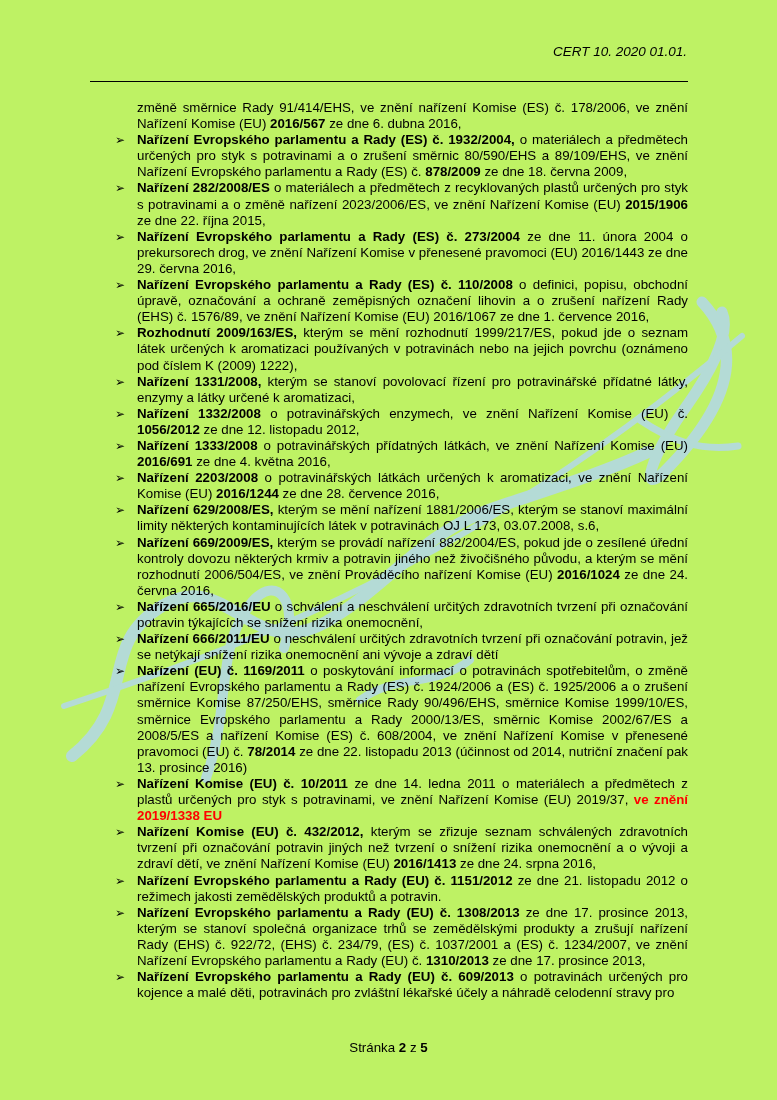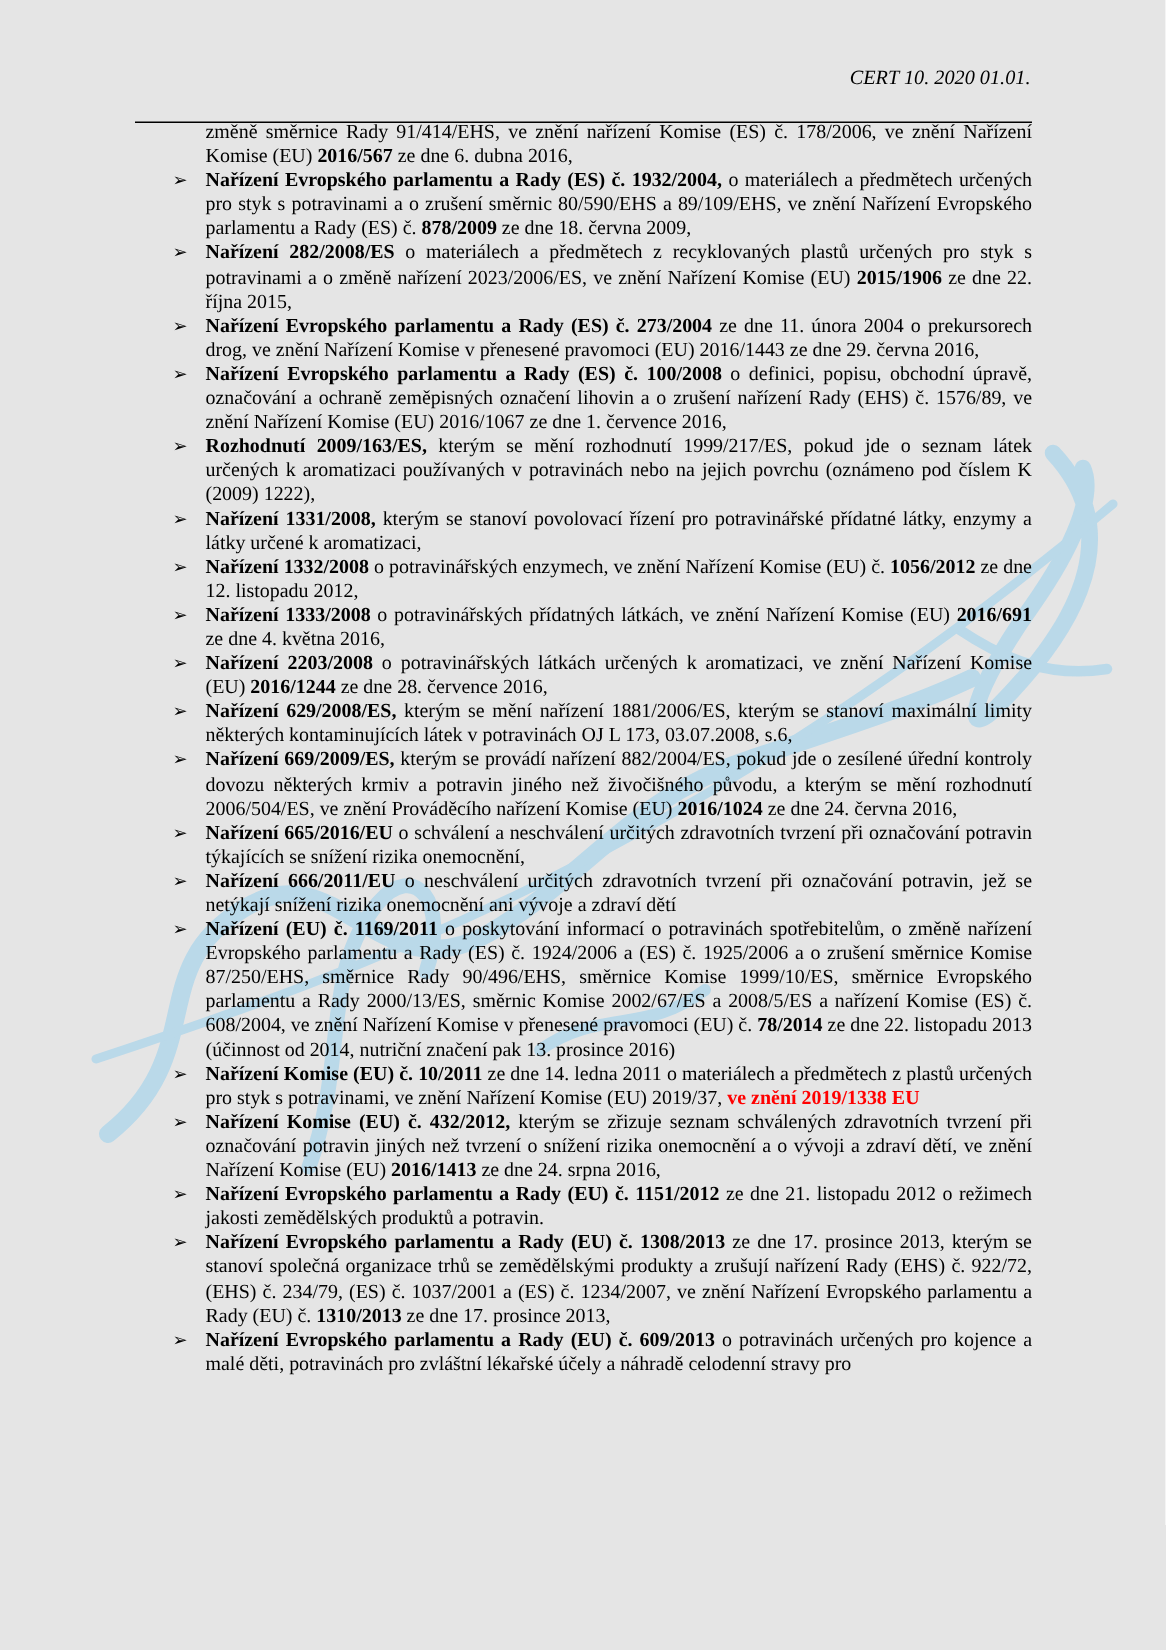--- a/index.html
+++ b/index.html
@@ -1,21 +1,21 @@
 <!DOCTYPE html>
 <html><head>
 <meta charset="utf-8">
 <style>
   html, body { margin: 0; padding: 0; background: #ffffff; }
   .page {
     position: relative;
     width: 777px;
     height: 1100px;
-    background: #e5e5e5;
-    font-family: Liberation Serif, serif;
+    background: #bef264;
+    font-family: Liberation Sans, sans-serif;
     font-size: 13.3px;
     line-height: 16.1px;
     color: #000000;
     overflow: hidden;
   }
   .watermark {
     position: absolute;
     left: 0; top: 0;
     width: 777px; height: 1100px;
     z-index: 0;
@@ -34,21 +34,21 @@
     top: 81px;
     left: 90px;
     width: 598px;
     border: none;
     border-top: 1px solid #000;
     margin: 0;
     z-index: 1;
   }
   .content {
     position: absolute;
-    top: 80px;
+    top: 100px;
     left: 90px;
     width: 598px;
     z-index: 1;
     text-align: justify;
   }
   .intro {
     margin: 0 0 0 47px;
   }
   .item {
     position: relative;
@@ -92,33 +92,36 @@
   </div>
 
   <hr class="rule">
 
   <div class="content">
     <p class="intro"><span>změně směrnice Rady 91/414/EHS, ve znění nařízení Komise (ES) č. 178/2006, ve znění Nařízení Komise (EU) </span><span class="bold">2016/567</span><span> ze dne 6. dubna 2016,</span></p>
     <div>
         <div class="item"><span class="bullet">➢</span><span><span class="bold">Nařízení Evropského parlamentu a Rady (ES) č. 1932/2004,</span><span> o materiálech a předmětech určených pro styk s potravinami a o zrušení směrnic 80/590/EHS a 89/109/EHS, ve znění Nařízení Evropského parlamentu a Rady (ES) č. </span><span class="bold">878/2009</span><span> ze dne 18. června 2009,</span></span></div>
         <div class="item"><span class="bullet">➢</span><span><span class="bold">Nařízení 282/2008/ES</span><span> o materiálech a předmětech z recyklovaných plastů určených pro styk s potravinami a o změně nařízení 2023/2006/ES, ve znění Nařízení Komise (EU) </span><span class="bold">2015/1906</span><span> ze dne 22. října 2015,</span></span></div>
         <div class="item"><span class="bullet">➢</span><span><span class="bold">Nařízení Evropského parlamentu a Rady (ES) č. 273/2004</span><span> ze dne 11. února 2004 o prekursorech drog, ve znění Nařízení Komise v přenesené pravomoci (EU) 2016/1443 ze dne 29. června 2016,</span></span></div>
-        <div class="item"><span class="bullet">➢</span><span><span class="bold">Nařízení Evropského parlamentu a Rady (ES) č. 100/2008</span><span> o definici, popisu, obchodní úpravě, označování a ochraně zeměpisných označení lihovin a o zrušení nařízení Rady (EHS) č. 1576/89, ve znění Nařízení Komise (EU) 2016/1067 ze dne 1. července 2016,</span></span></div>
+        <div class="item"><span class="bullet">➢</span><span><span class="bold">Nařízení Evropského parlamentu a Rady (ES) č. 110/2008</span><span> o definici, popisu, obchodní úpravě, označování a ochraně zeměpisných označení lihovin a o zrušení nařízení Rady (EHS) č. 1576/89, ve znění Nařízení Komise (EU) 2016/1067 ze dne 1. července 2016,</span></span></div>
         <div class="item"><span class="bullet">➢</span><span><span class="bold">Rozhodnutí 2009/163/ES,</span><span> kterým se mění rozhodnutí 1999/217/ES, pokud jde o seznam látek určených k aromatizaci používaných v potravinách nebo na jejich povrchu (oznámeno pod číslem K (2009) 1222),</span></span></div>
         <div class="item"><span class="bullet">➢</span><span><span class="bold">Nařízení 1331/2008,</span><span> kterým se stanoví povolovací řízení pro potravinářské přídatné látky, enzymy a látky určené k aromatizaci,</span></span></div>
         <div class="item"><span class="bullet">➢</span><span><span class="bold">Nařízení 1332/2008</span><span> o potravinářských enzymech, ve znění Nařízení Komise (EU) č. </span><span class="bold">1056/2012</span><span> ze dne 12. listopadu 2012,</span></span></div>
         <div class="item"><span class="bullet">➢</span><span><span class="bold">Nařízení 1333/2008</span><span> o potravinářských přídatných látkách, ve znění Nařízení Komise (EU) </span><span class="bold">2016/691</span><span> ze dne 4. května 2016,</span></span></div>
         <div class="item"><span class="bullet">➢</span><span><span class="bold">Nařízení 2203/2008</span><span> o potravinářských látkách určených k aromatizaci, ve znění Nařízení Komise (EU) </span><span class="bold">2016/1244</span><span> ze dne 28. července 2016,</span></span></div>
         <div class="item"><span class="bullet">➢</span><span><span class="bold">Nařízení 629/2008/ES,</span><span> kterým se mění nařízení 1881/2006/ES, kterým se stanoví maximální limity některých kontaminujících látek v potravinách OJ L 173, 03.07.2008, s.6,</span></span></div>
         <div class="item"><span class="bullet">➢</span><span><span class="bold">Nařízení 669/2009/ES,</span><span> kterým se provádí nařízení 882/2004/ES, pokud jde o zesílené úřední kontroly dovozu některých krmiv a potravin jiného než živočišného původu, a kterým se mění rozhodnutí 2006/504/ES, ve znění Prováděcího nařízení Komise (EU) </span><span class="bold">2016/1024</span><span> ze dne 24. června 2016,</span></span></div>
         <div class="item"><span class="bullet">➢</span><span><span class="bold">Nařízení 665/2016/EU</span><span> o schválení a neschválení určitých zdravotních tvrzení při označování potravin týkajících se snížení rizika onemocnění,</span></span></div>
         <div class="item"><span class="bullet">➢</span><span><span class="bold">Nařízení 666/2011/EU</span><span> o neschválení určitých zdravotních tvrzení při označování potravin, jež se netýkají snížení rizika onemocnění ani vývoje a zdraví dětí</span></span></div>
         <div class="item"><span class="bullet">➢</span><span><span class="bold">Nařízení (EU) č. 1169/2011</span><span> o poskytování informací o potravinách spotřebitelům, o změně nařízení Evropského parlamentu a Rady (ES) č. 1924/2006 a (ES) č. 1925/2006 a o zrušení směrnice Komise 87/250/EHS, směrnice Rady 90/496/EHS, směrnice Komise 1999/10/ES, směrnice Evropského parlamentu a Rady 2000/13/ES, směrnic Komise 2002/67/ES a 2008/5/ES a nařízení Komise (ES) č. 608/2004, ve znění Nařízení Komise v přenesené pravomoci (EU) č. </span><span class="bold">78/2014</span><span> ze dne 22. listopadu 2013 (účinnost od 2014, nutriční značení pak 13. prosince 2016)</span></span></div>
         <div class="item"><span class="bullet">➢</span><span><span class="bold">Nařízení Komise (EU) č. 10/2011</span><span> ze dne 14. ledna 2011 o materiálech a předmětech z plastů určených pro styk s potravinami, ve znění Nařízení Komise (EU) 2019/37, </span><span class="bold" style="color: rgb(255, 0, 0);">ve znění 2019/1338 EU</span></span></div>
         <div class="item"><span class="bullet">➢</span><span><span class="bold">Nařízení Komise (EU) č. 432/2012,</span><span> kterým se zřizuje seznam schválených zdravotních tvrzení při označování potravin jiných než tvrzení o snížení rizika onemocnění a o vývoji a zdraví dětí, ve znění Nařízení Komise (EU) </span><span class="bold">2016/1413</span><span> ze dne 24. srpna 2016,</span></span></div>
         <div class="item"><span class="bullet">➢</span><span><span class="bold">Nařízení Evropského parlamentu a Rady (EU) č. 1151/2012</span><span> ze dne 21. listopadu 2012 o režimech jakosti zemědělských produktů a potravin.</span></span></div>
         <div class="item"><span class="bullet">➢</span><span><span class="bold">Nařízení Evropského parlamentu a Rady (EU) č. 1308/2013</span><span> ze dne 17. prosince 2013, kterým se stanoví společná organizace trhů se zemědělskými produkty a zrušují nařízení Rady (EHS) č. 922/72, (EHS) č. 234/79, (ES) č. 1037/2001 a (ES) č. 1234/2007, ve znění Nařízení Evropského parlamentu a Rady (EU) č. </span><span class="bold">1310/2013</span><span> ze dne 17. prosince 2013,</span></span></div>
         <div class="item"><span class="bullet">➢</span><span><span class="bold">Nařízení Evropského parlamentu a Rady (EU) č. 609/2013</span><span> o potravinách určených pro kojence a malé děti, potravinách pro zvláštní lékařské účely a náhradě celodenní stravy pro</span></span></div>
       </div>
   </div>
 
+  <div class="footer">
+    <span><span>Stránka </span><span class="bold">2</span><span> z </span><span class="bold">5</span></span>
+  </div>
 
 </div>
 
 </body></html>

